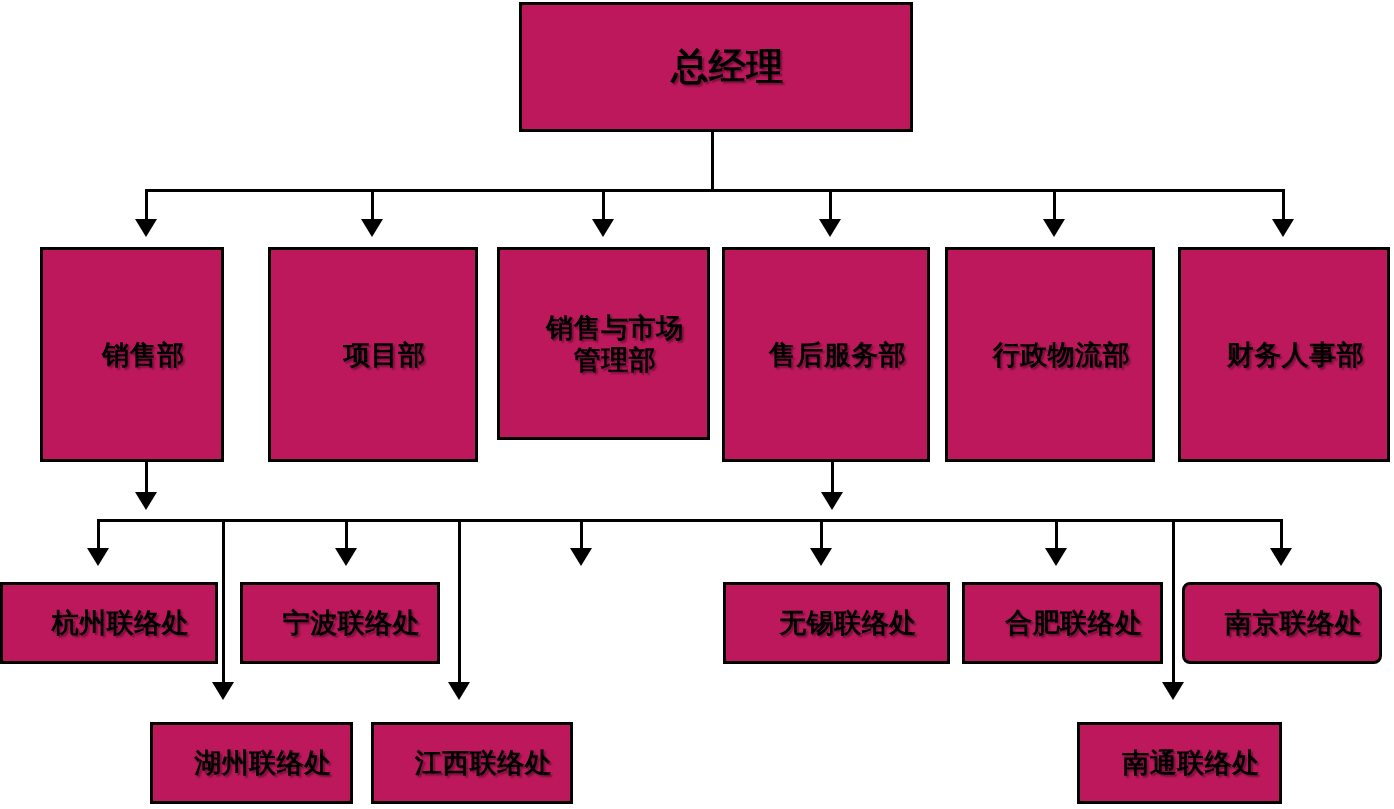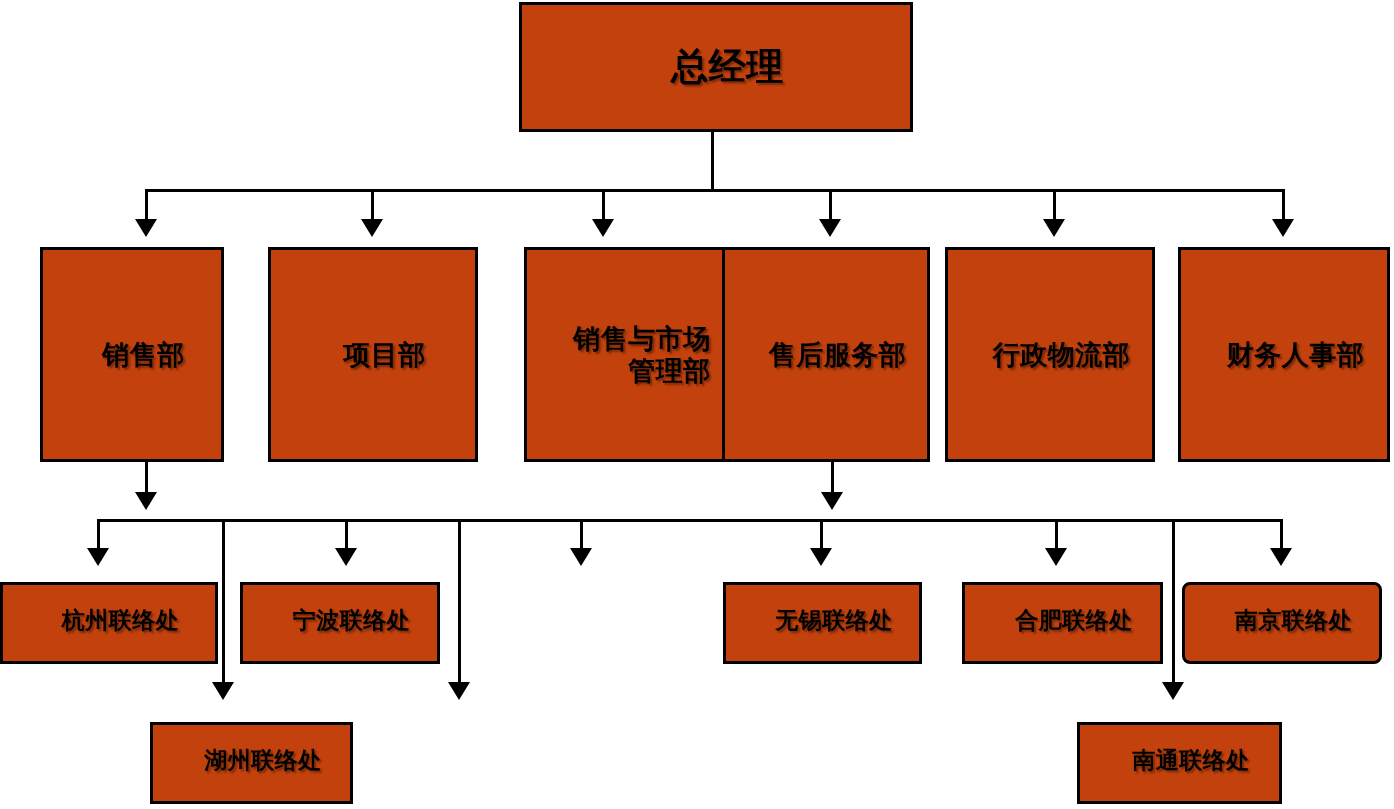--- a/index.html
+++ b/index.html
@@ -12,39 +12,39 @@
     width: 1394px;
     height: 809px;
     background: #ffffff;
     overflow: hidden;
     font-family: "DejaVu Sans", "Liberation Sans", sans-serif;
   }
   .node {
     position: absolute;
     box-sizing: border-box;
     border: 3px solid #000000;
-    background: #c2410c;
+    background: #be185d;
     display: flex;
     align-items: center;
     justify-content: center;
     text-align: center;
     z-index: 5;
     padding-left: 23px;
   }
   .node .label {
     font-weight: bold;
     color: #000000;
     line-height: 1.18;
     letter-spacing: 0.5px;
     text-shadow: 2px 2px 2px rgba(0,0,0,0.38);
     white-space: pre-line;
   }
   .root .label   { font-size: 37px; }
   .dept .label   { font-size: 27px; }
-  .office .label { font-size: 23px; font-family: Liberation Mono, monospace; }
+  .office .label { font-size: 27px; }
 
   
   .hline {
     position: absolute;
     background: #000000;
     height: 3px;
     z-index: 2;
   }
   .vline {
     position: absolute;
@@ -94,21 +94,21 @@
   <div class="arrowhead" style="left:1272px; top:219px;"></div>
 
   <div class="node dept" style="left:40px; top:247px; width:184px; height:215px;">
     <span class="label">销售部</span>
   </div>
 
   <div class="node dept" style="left:268px; top:247px; width:210px; height:215px;">
     <span class="label">项目部</span>
   </div>
 
-  <div class="node dept" style="left:524px; top:247px; width:213px; height:215px;text-align:right;">
+  <div class="node dept" style="left:497px; top:247px; width:213px; height:193px;">
     <span class="label">销售与市场
 管理部</span>
   </div>
 
   <div class="node dept" style="left:722px; top:247px; width:208px; height:215px;">
     <span class="label">售后服务部</span>
   </div>
 
   <div class="node dept" style="left:945px; top:247px; width:210px; height:215px;">
     <span class="label">行政物流部</span>
@@ -155,34 +155,37 @@
 
   <div class="node office" style="left:0px; top:582px; width:218px; height:82px;">
     <span class="label">杭州联络处</span>
   </div>
 
   <div class="node office" style="left:240px; top:582px; width:200px; height:82px;">
     <span class="label">宁波联络处</span>
   </div>
 
 
-  <div class="node office" style="left:723px; top:582px; width:199px; height:82px;">
+  <div class="node office" style="left:723px; top:582px; width:227px; height:82px;">
     <span class="label">无锡联络处</span>
   </div>
 
   <div class="node office" style="left:962px; top:582px; width:201px; height:82px;">
     <span class="label">合肥联络处</span>
   </div>
 
   <div class="node office" style="left:1182px; top:582px; width:200px; height:82px;border-radius:8px;">
     <span class="label">南京联络处</span>
   </div>
 
   <div class="node office" style="left:122px; top:722px; width:203px; height:82px;margin-left:28px;">
     <span class="label">湖州联络处</span>
   </div>
 
+  <div class="node office" style="left:371px; top:722px; width:202px; height:82px;">
+    <span class="label">江西联络处</span>
+  </div>
 
   <div class="node office" style="left:1077px; top:722px; width:205px; height:82px;">
     <span class="label">南通联络处</span>
   </div>
 
 </div>
 
 </body></html>

